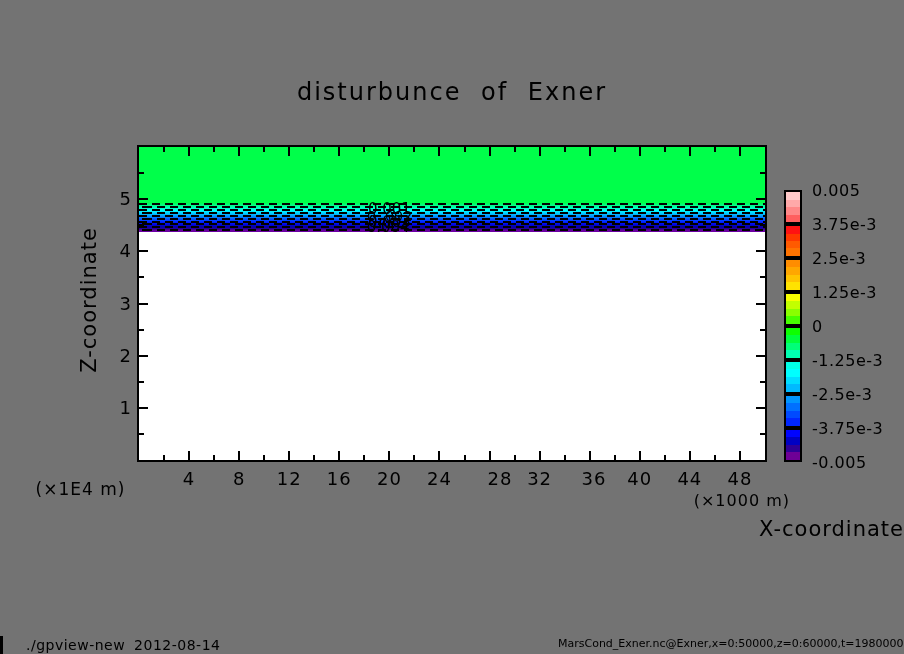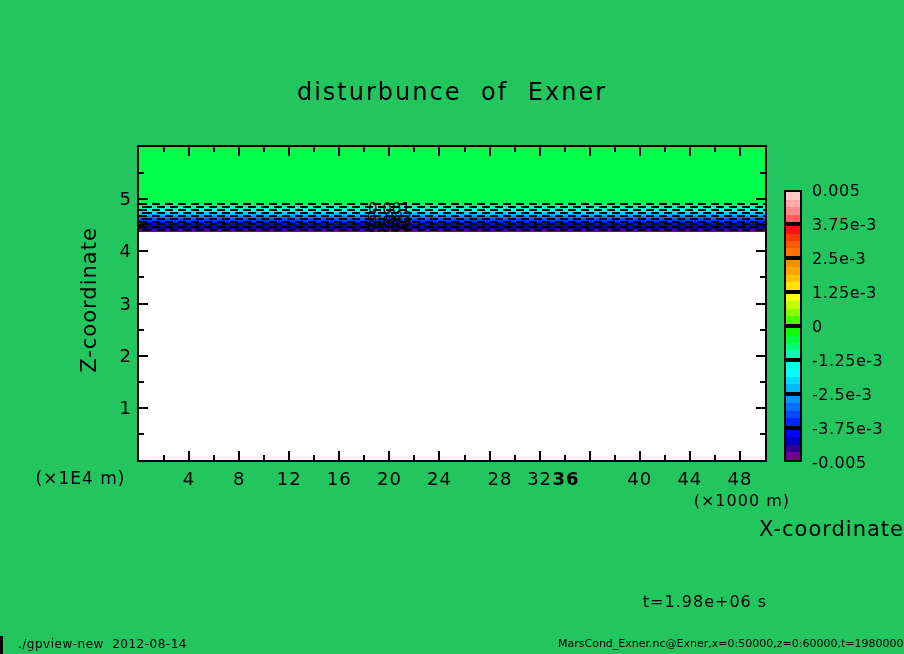--- a/index.html
+++ b/index.html
@@ -1,17 +1,17 @@
 <!DOCTYPE html>
 <html><head>
 <meta charset="utf-8">
 <style>
   html,body{margin:0;padding:0;background:#ffffff;}
   #page{
-    position:relative;width:904px;height:654px;background:#22c55e;overflow:hidden;
+    position:relative;width:904px;height:654px;background:#737373;overflow:hidden;
     font-family:"DejaVu Sans", sans-serif;color:#000;
   }
   .abs{position:absolute;}
   .plot-title{
     left:0;top:78px;width:904px;text-align:center;
     font-size:24px;letter-spacing:2px;word-spacing:10px;
   }
   .plot-frame{
     left:137px;top:145px;width:626px;height:313px;
     border:2px solid #000;background:#ffffff;
@@ -22,29 +22,29 @@
   .contour-label{font-size:15px;line-height:13px;transform:translate(-50%,-50%);white-space:nowrap;}
   .tick{background:#000;}
   .x-tick-label{width:34px;text-align:center;font-size:18px;letter-spacing:1px;}
   .y-tick-label{width:32px;text-align:right;font-size:18px;letter-spacing:1px;}
   .y-axis-title{
     left:76px;top:170px;width:26px;height:260px;
     font-size:21px;letter-spacing:1px;white-space:nowrap;
     transform:rotate(-90deg);transform-origin:center;
     display:flex;align-items:center;justify-content:center;
   }
-  .y-axis-unit{left:18px;top:468px;width:125px;font-size:17px;text-align:center;letter-spacing:1px;}
+  .y-axis-unit{left:18px;top:479px;width:125px;font-size:17px;text-align:center;letter-spacing:1px;}
   .x-axis-unit{left:655px;top:491px;width:135px;font-size:16px;text-align:right;letter-spacing:1px;}
   .x-axis-title{left:0;top:517px;width:904px;text-align:right;font-size:21px;letter-spacing:1px;}
   .caption-ci{left:0;top:565px;width:904px;text-align:center;font-size:17px;letter-spacing:1px;}
   .caption-time{left:560px;top:592px;width:290px;text-align:center;font-size:16px;letter-spacing:1px;}
   .colorbar{left:784px;top:190px;width:18px;height:272px;}
   .cb-cell{position:absolute;left:0;width:18px;height:34px;border:2px solid #000;box-sizing:border-box;}
   .cb-label{position:absolute;left:28px;width:110px;font-size:16px;letter-spacing:0.5px;white-space:nowrap;}
-  .footer-left{left:18px;top:637px;font-size:12px;letter-spacing:0.5px;word-spacing:4px;}
+  .footer-left{left:26px;top:637px;font-size:14px;letter-spacing:0.5px;word-spacing:4px;}
   .footer-right{left:558px;top:637px;width:336px;font-size:11px;letter-spacing:0px;white-space:nowrap;}
   .edge-mark{left:0;top:636px;width:3px;height:18px;background:#000;}
 </style>
 </head>
 <body>
 
 <div id="page">
   <div class="abs plot-title">disturbunce of Exner</div>
 
   <div class="abs plot-frame" id="plot">
@@ -136,21 +136,20 @@
       <div class="tick" style="position: absolute; top: 77.25px; height: 2px; width: 5px; right: 0px;"></div>
       <div class="tick" style="position: absolute; top: 25.0833px; height: 2px; width: 5px; left: 0px;"></div>
       <div class="tick" style="position: absolute; top: 25.0833px; height: 2px; width: 5px; right: 0px;"></div>
     </div>
 
   <div class="abs y-axis-title">Z-coordinate</div>
   <div class="abs y-axis-unit">(×1E4 m)</div>
   <div class="abs x-axis-unit">(×1000 m)</div>
   <div class="abs x-axis-title">X-coordinate</div>
 
-  <div class="abs caption-time">t=1.98e+06 s</div>
 
   <div class="abs colorbar" id="colorbar">
       <div class="cb-cell" style="position: absolute; top: 0px; background: linear-gradient(rgb(255, 202, 202) 0%, rgb(255, 202, 202) 25%, rgb(255, 169, 169) 25%, rgb(255, 169, 169) 50%, rgb(255, 136, 136) 50%, rgb(255, 136, 136) 75%, rgb(255, 95, 95) 75%, rgb(255, 95, 95) 100%);"></div>
       <div class="cb-cell" style="position: absolute; top: 34px; background: linear-gradient(rgb(255, 18, 18) 0%, rgb(255, 18, 18) 25%, rgb(255, 56, 0) 25%, rgb(255, 56, 0) 50%, rgb(255, 90, 0) 50%, rgb(255, 90, 0) 75%, rgb(255, 115, 0) 75%, rgb(255, 115, 0) 100%);"></div>
       <div class="cb-cell" style="position: absolute; top: 68px; background: linear-gradient(rgb(255, 141, 0) 0%, rgb(255, 141, 0) 25%, rgb(255, 167, 0) 25%, rgb(255, 167, 0) 50%, rgb(255, 196, 0) 50%, rgb(255, 196, 0) 75%, rgb(255, 226, 0) 75%, rgb(255, 226, 0) 100%);"></div>
       <div class="cb-cell" style="position: absolute; top: 102px; background: linear-gradient(rgb(248, 255, 0) 0%, rgb(248, 255, 0) 25%, rgb(194, 255, 0) 25%, rgb(194, 255, 0) 50%, rgb(138, 255, 0) 50%, rgb(138, 255, 0) 75%, rgb(70, 255, 0) 75%, rgb(70, 255, 0) 100%);"></div>
       <div class="cb-cell" style="position: absolute; top: 136px; background: linear-gradient(rgb(14, 255, 0) 0%, rgb(14, 255, 0) 25%, rgb(0, 255, 60) 25%, rgb(0, 255, 60) 50%, rgb(0, 255, 120) 50%, rgb(0, 255, 120) 75%, rgb(0, 255, 178) 75%, rgb(0, 255, 178) 100%);"></div>
       <div class="cb-cell" style="position: absolute; top: 170px; background: linear-gradient(rgb(0, 255, 230) 0%, rgb(0, 255, 230) 25%, rgb(0, 255, 255) 25%, rgb(0, 255, 255) 50%, rgb(0, 221, 255) 50%, rgb(0, 221, 255) 75%, rgb(0, 186, 255) 75%, rgb(0, 186, 255) 100%);"></div>
       <div class="cb-cell" style="position: absolute; top: 204px; background: linear-gradient(rgb(0, 149, 255) 0%, rgb(0, 149, 255) 25%, rgb(0, 112, 255) 25%, rgb(0, 112, 255) 50%, rgb(0, 74, 255) 50%, rgb(0, 74, 255) 75%, rgb(0, 38, 255) 75%, rgb(0, 38, 255) 100%);"></div>
       <div class="cb-cell" style="position: absolute; top: 238px; background: linear-gradient(rgb(0, 4, 255) 0%, rgb(0, 4, 255) 25%, rgb(0, 0, 195) 25%, rgb(0, 0, 195) 50%, rgb(46, 0, 150) 50%, rgb(46, 0, 150) 75%, rgb(110, 0, 150) 75%, rgb(110, 0, 150) 100%);"></div>
@@ -169,21 +168,21 @@
   <div class="abs footer-left">./gpview-new  2012-08-14</div>
   <div class="abs footer-right">MarsCond_Exner.nc@Exner,x=0:50000,z=0:60000,t=1980000</div>
 <div class="x-tick-label" style="position: absolute; left: 172.08px; top: 468px;">4</div>
     <div class="x-tick-label" style="position: absolute; left: 222.16px; top: 468px;">8</div>
     <div class="x-tick-label" style="position: absolute; left: 272.24px; top: 468px;">12</div>
     <div class="x-tick-label" style="position: absolute; left: 322.32px; top: 468px;">16</div>
     <div class="x-tick-label" style="position: absolute; left: 372.4px; top: 468px;">20</div>
     <div class="x-tick-label" style="position: absolute; left: 422.48px; top: 468px;">24</div>
     <div class="x-tick-label" style="position: absolute; left: 483px; top: 468px;">28</div>
     <div class="x-tick-label" style="position: absolute; left: 522.64px; top: 468px;">32</div>
-    <div class="x-tick-label" style="position: absolute; left: 549px; top: 468px; font-weight: bold;">36</div>
+    <div class="x-tick-label" style="position: absolute; left: 577px; top: 468px;">36</div>
     <div class="x-tick-label" style="position: absolute; left: 622.8px; top: 468px;">40</div>
     <div class="x-tick-label" style="position: absolute; left: 672.88px; top: 468px;">44</div>
     <div class="x-tick-label" style="position: absolute; left: 722.96px; top: 468px;">48</div>
     <div class="y-tick-label" style="position: absolute; left: 100px; top: 396.833px;">1</div>
     <div class="y-tick-label" style="position: absolute; left: 100px; top: 344.667px;">2</div>
     <div class="y-tick-label" style="position: absolute; left: 100px; top: 292.5px;">3</div>
     <div class="y-tick-label" style="position: absolute; left: 100px; top: 240.333px;">4</div>
     <div class="y-tick-label" style="position: absolute; left: 100px; top: 188.167px;">5</div>
   </div>
 

